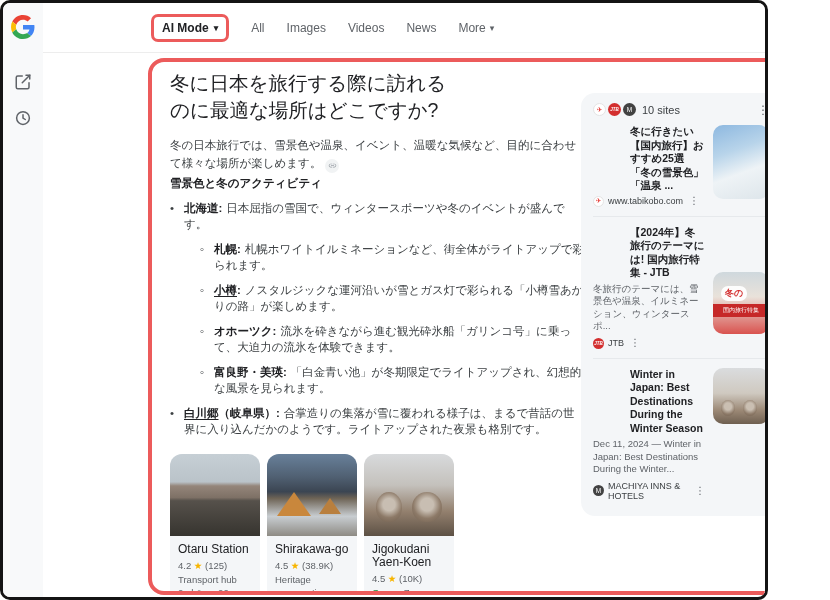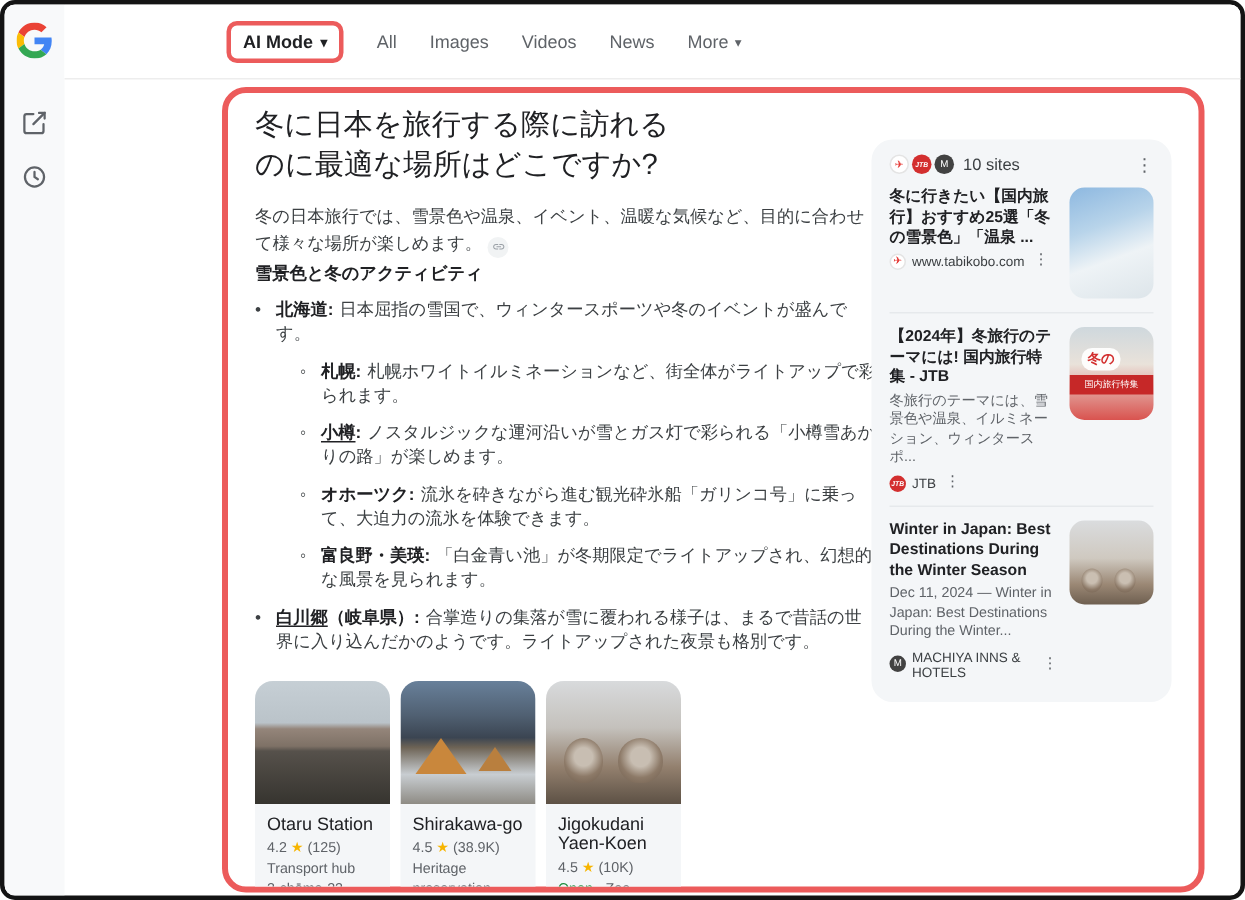--- a/index.html
+++ b/index.html
@@ -1,16 +1,16 @@
 <!DOCTYPE html>
 <html><head>
 <meta charset="utf-8">
 <style>
   html,body{margin:0;padding:0;background:#fff;}
-  .frame{position:relative;width:830px;height:600px;box-sizing:border-box;
+  .frame{position:relative;width:768px;height:600px;box-sizing:border-box;
     border:3px solid #141414;border-radius:10px;overflow:hidden;background:#fff;
     font-family:"Liberation Sans",sans-serif;color:#3c4043;}
   
   .sidebar{position:absolute;left:0;top:0;bottom:0;width:40px;background:#f8f9fa;}
   .glogo{position:absolute;left:8px;top:12px;width:24px;height:24px;cursor:pointer;}
   .sb-icon{position:absolute;left:11px;width:18px;height:18px;color:#5f6368;cursor:pointer;}
   .sb-icon svg{width:18px;height:18px;display:block;}
   
   .header{position:absolute;left:40px;right:0;top:0;height:50px;border-bottom:1px solid #ededed;
     display:flex;align-items:center;gap:22px;padding-left:108px;box-sizing:border-box;background:#fff;}
@@ -60,27 +60,27 @@
     display:flex;align-items:center;justify-content:center;overflow:hidden;}
   .fav.sm{width:11px;height:11px;}
   .fav+.fav{margin-left:-4px;}
   .fav.tabikobo{background:#fff;border:1px solid #e4e4e4;color:#e53935;font-size:7px;}
   .fav.jtb{background:#d32f2f;color:#fff;font-size:4.5px;font-weight:bold;font-style:italic;letter-spacing:0;}
   .fav.machiya{background:#424242;color:#fff;font-size:6.5px;}
   .kebab{margin-left:auto;color:#5f6368;font-size:12px;cursor:pointer;line-height:1;}
   .result{display:flex;gap:8px;padding:9px 0;cursor:pointer;}
   .result+.result{border-top:1px solid #e6e9ec;}
   .r-main{flex:1;min-width:0;}
-  .r-title{font-size:10.5px;font-weight:bold;color:#202124;line-height:13.5px;margin-bottom:3px;}
+  .r-title{font-size:10.5px;font-weight:bold;color:#202124;line-height:13.5px;margin-bottom:3px;margin-left:37px;}
   .r-snippet{font-size:9.5px;color:#5f6368;line-height:12.5px;margin-bottom:5px;}
   .r-source{display:flex;align-items:center;gap:4px;font-size:9px;color:#3c4043;}
   .r-source .kebab{margin-left:2px;font-size:10px;}
   .r-thumb{flex:none;width:56px;border-radius:10px;overflow:hidden;position:relative;}
   .t1{height:74px;background:linear-gradient(160deg,#8db8e0 0%,#b8d4ea 35%,#eef3f6 62%,#dde5ea 100%);}
-  .t2{height:62px;background:linear-gradient(180deg,#cfd8dd 0%,#e9e2da 40%,#d9534f 100%);}
+  .t2{height:62px;background:linear-gradient(180deg,#cfd8dd 0%,#e9e2da 40%,#d9534f 100%);margin-top:46px;}
   .t2-badge{position:absolute;top:14px;left:8px;background:rgba(255,255,255,.92);border-radius:7px;
     padding:1px 4px;color:#d32f2f;font-size:9px;font-weight:bold;}
   .t2-band{position:absolute;top:32px;left:0;right:0;background:#c62828;color:#fff;font-size:6px;
     text-align:center;padding:2px 0;}
   .t3{height:56px;background:linear-gradient(180deg,#dadcde 0%,#cfc9c0 45%,#9b8875 76%,#6e5f50 100%);}
   .mini-monkey{position:absolute;width:14px;height:16px;border-radius:50%;
     background:radial-gradient(circle at 50% 40%,#cabfb2 0 30%,#8d7a68 65%,#6e5d4d 100%);bottom:8px;}
   .mm1{left:8px;} .mm2{left:30px;}
   .muted{color:#5f6368;}
 </style>

